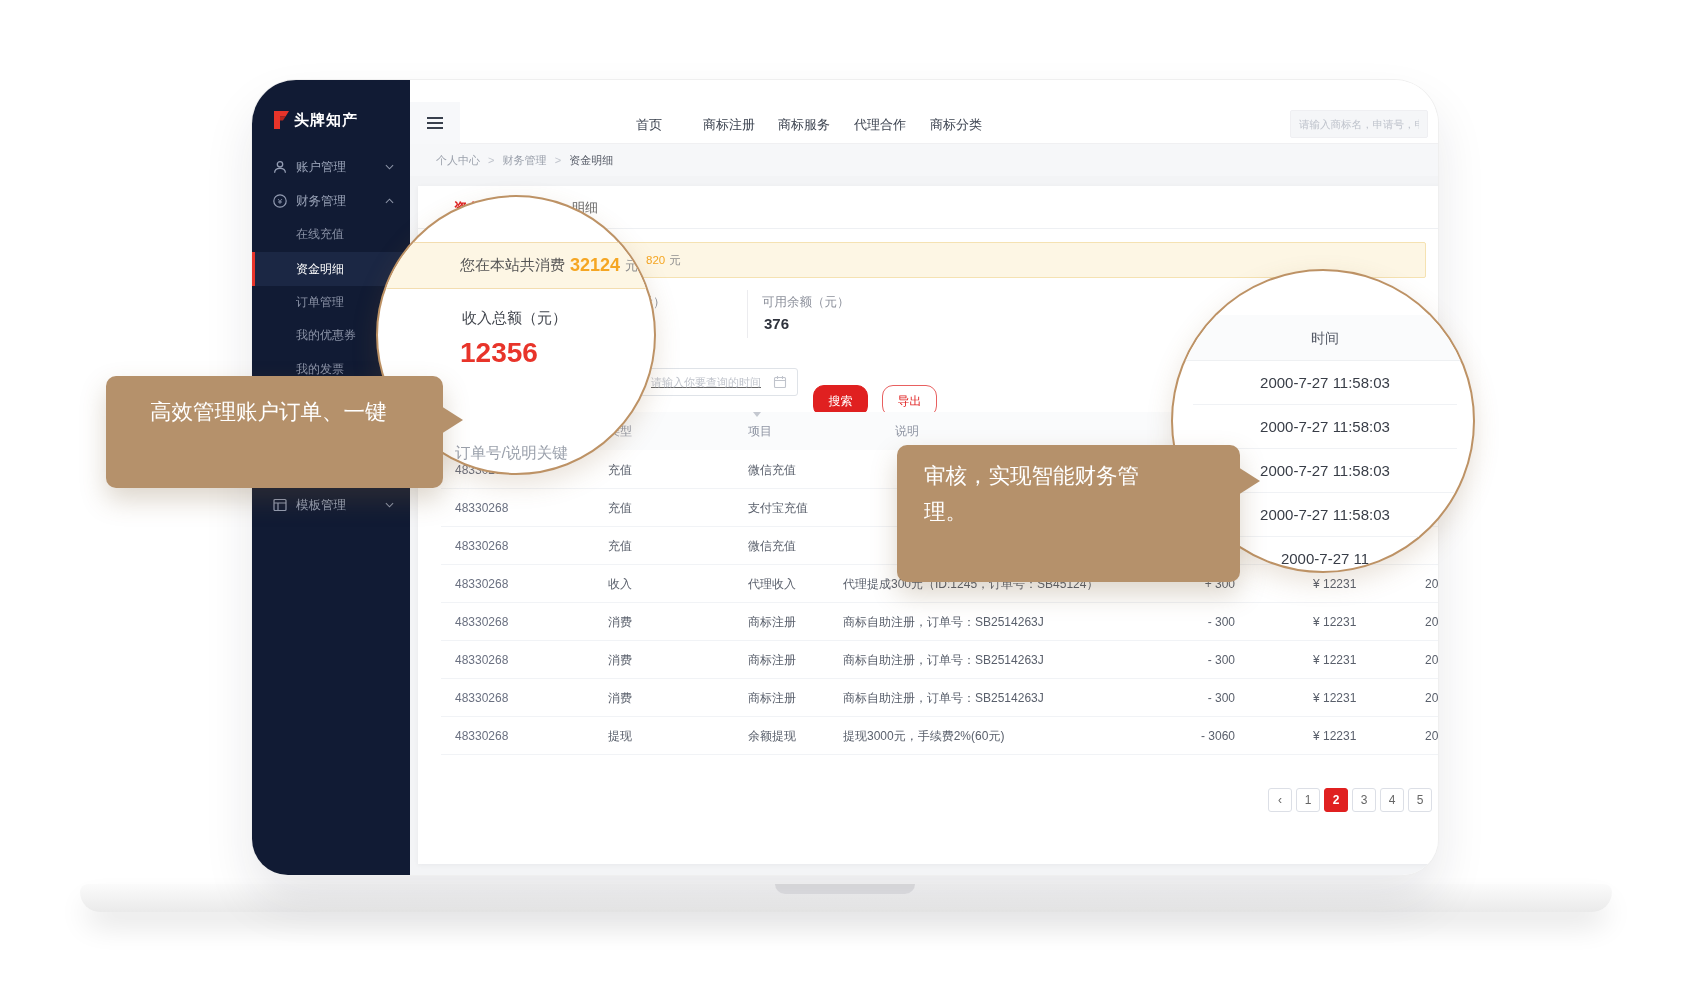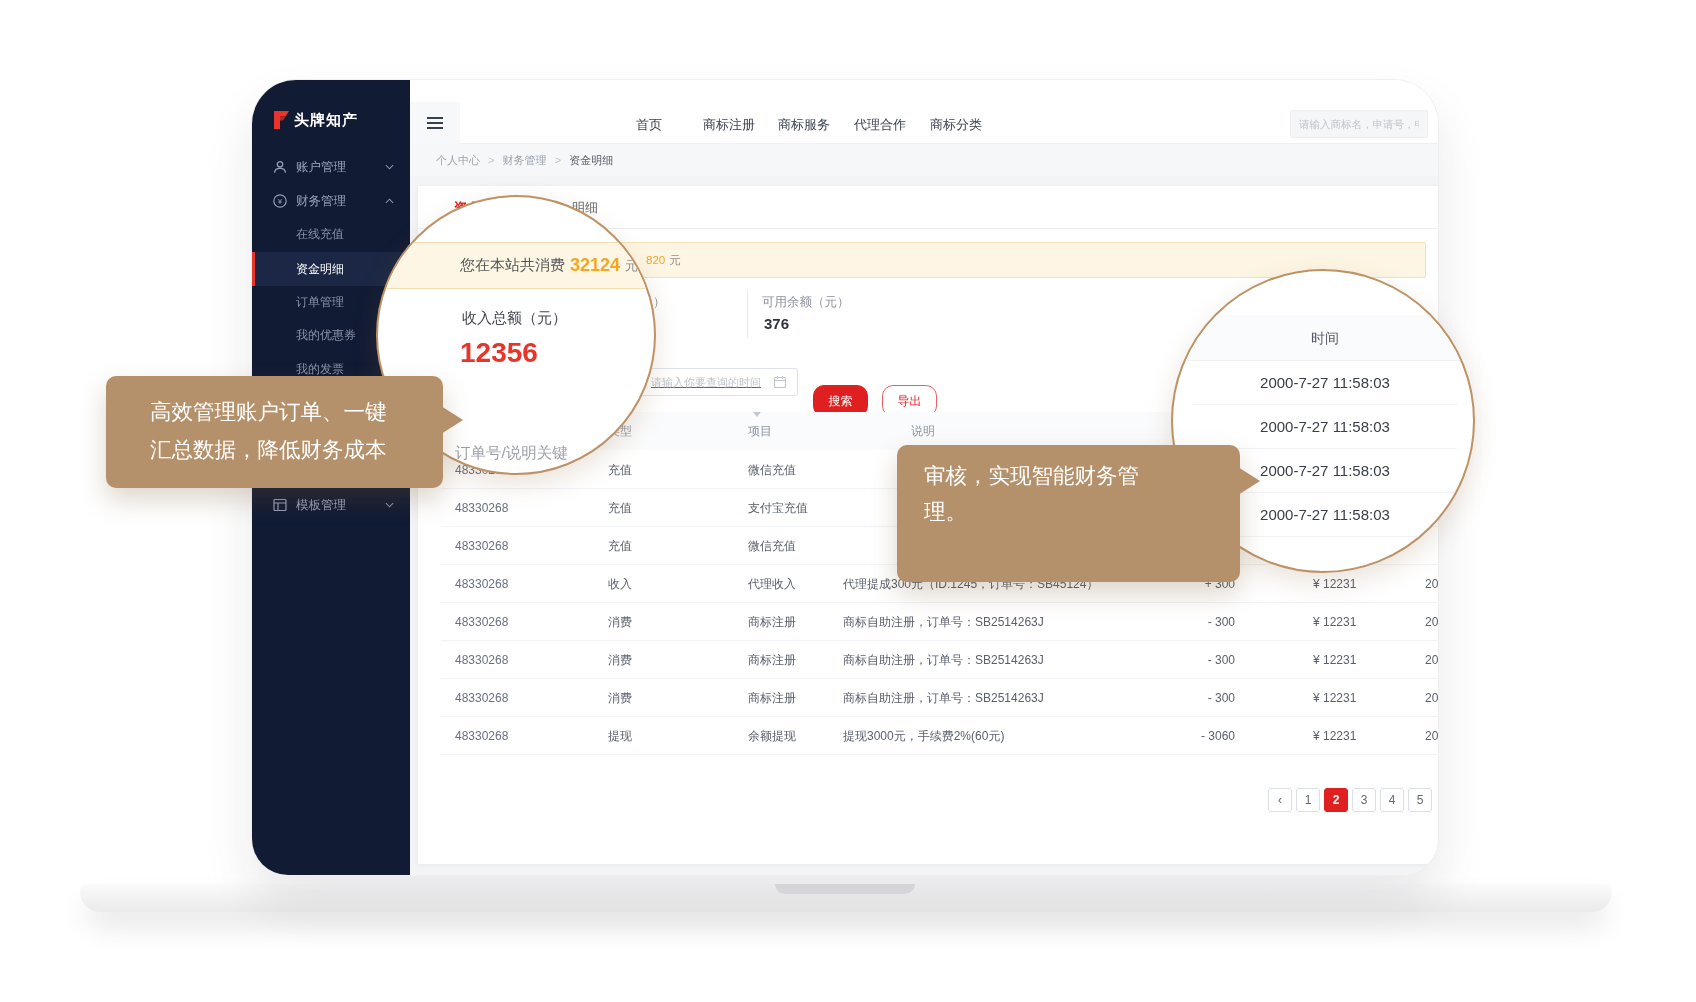--- a/index.html
+++ b/index.html
@@ -78,21 +78,21 @@
 
   .thead { position:absolute; left:23px; top:226px; width:1040px; height:38px; background:#fafbfc;
     line-height:38px; font-size:12px; color:#8f95a3; }
   .thead span, .trow span { position:absolute; white-space:nowrap; }
   .trow { position:absolute; left:23px; width:1040px; height:38px; line-height:38px;
     border-bottom:1px solid #f1f3f6; font-size:12px; color:#595f6b; }
   .c1 { left:14px; color:#6a7080; }
   .c2 { left:167px; } .c3 { left:307px; } .c4 { left:402px; }
   .c5 { left:689px; width:105px; text-align:right; }
   .c6 { left:872px; } .c7 { left:984px; }
-  .h4 { left:454px !important;margin-left:16px; } .h7 { left:988px !important; }
+  .h4 { left:454px !important; } .h7 { left:988px !important; }
   .caret { display:inline-block; width:0; height:0; border-left:4px solid transparent;
     border-right:4px solid transparent; border-top:5px solid #c4c8d0; margin-left:5px; vertical-align:middle; }
 
   .pg { position:absolute; top:602px; width:24px; height:24px; border:1px solid #dcdfe6; border-radius:3px;
     background:#fff; color:#666; font-size:12px; text-align:center; line-height:22px; cursor:pointer; }
   .pg.active { background:#e02020; border-color:#e02020; color:#fff; font-weight:bold; }
 
   
   .mcircle { position:absolute; border-radius:50%; background:#fff; border:2px solid #bd9265;
     overflow:hidden; z-index:30; box-shadow:0 10px 26px rgba(140,100,55,.18); }
@@ -360,25 +360,25 @@
     <div class="ml-value">12356</div>
     <div class="ml-frag">订单号/说明关键</div>
   </div>
 
   <div class="mcircle circle-right">
     <div class="mr-head">时间</div>
     <div class="mr-row" style="top:90px">2000-7-27 11:58:03</div>
     <div class="mr-row" style="top:134px">2000-7-27 11:58:03</div>
     <div class="mr-row" style="top:178px">2000-7-27 11:58:03</div>
     <div class="mr-row" style="top:222px">2000-7-27 11:58:03</div>
+    <div class="mr-row partial" style="top:266px">2000-7-27 11</div>
   </div>
 
   <div class="callout callout-left">
     <div class="cl-line">高效管理账户订单、一键</div>
-    <div class="cl-line">汇总数据，降低财务成本</div>
     <span class="arrow-right" style="top:30px"></span>
   </div>
 
   <div class="callout callout-right">
     <div class="cl-line">审核，实现智能财务管</div>
     <div class="cl-line">理。</div>
     <span class="arrow-right" style="top:22px"></span>
   </div>
 
 </div>

